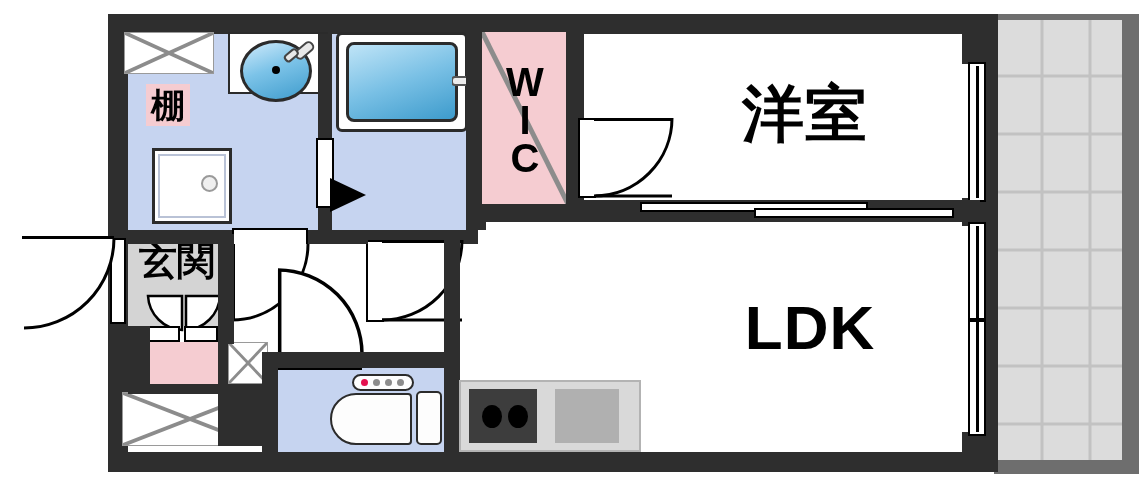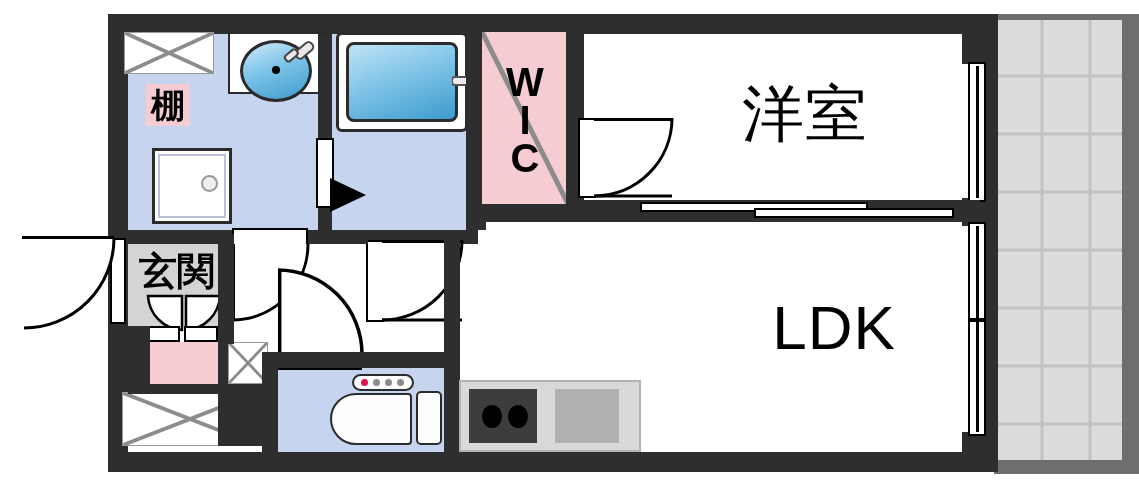--- a/index.html
+++ b/index.html
@@ -8,21 +8,21 @@
   .abs{position:absolute;box-sizing:border-box;}
   
   .wall{background:#2e2e2e;}
   .wall-gray{background:#6e6e6e;}
   
   .fill-water{background:#c6d4f0;}
   .fill-pink{background:#f5ccd1;}
   .fill-gray{background:#d4d4d4;}
   .fill-balcony{background:#dcdcdc;}
   
-  .lbl{display:flex;align-items:center;justify-content:center;color:#000;font-weight:normal;line-height:1;}
+  .lbl{display:flex;align-items:center;justify-content:center;color:#000;font-weight:bold;line-height:1;}
   .lbl-big{font-size:62px;letter-spacing:1px;}
   .lbl-wic{font-size:40px;font-weight:bold;line-height:0.95;text-align:center;display:flex;flex-direction:column;align-items:center;justify-content:center;}
   .lbl-sm{font-size:34px;font-weight:bold;}
   .lbl-md{font-size:38px;font-weight:bold;}
   
   .xbox{background:#fff;border:1px solid #9a9a9a;}
   .xbox svg{display:block;width:100%;height:100%;}
   
   .arc svg{display:block;overflow:visible;}
   .panel{background:#fff;border:2.5px solid #000;}
@@ -90,21 +90,21 @@
   <div class="abs" style="left:976px;top:226px;width:3px;height:206px;background:#000;"></div>
   <div class="abs" style="left:968px;top:318px;width:18px;height:4px;background:#000;"></div>
 
   <div class="abs fill-water" style="left:128px;top:34px;width:190px;height:196px;"></div>
 
   <div class="abs fill-water" style="left:332px;top:34px;width:146px;height:196px;"></div>
 
   <div class="abs fill-water" style="left:276px;top:368px;width:180px;height:84px;"></div>
 
   <div class="abs fill-gray" style="left:128px;top:234px;width:90px;height:92px;"></div>
-  <div class="abs lbl lbl-md" style="left:128px;top:248px;width:98px;height:46px;">玄関</div>
+  <div class="abs lbl lbl-md" style="left:128px;top:238px;width:98px;height:46px;">玄関</div>
 
   <div class="abs panel" style="left:110px;top:238px;width:16px;height:86px;"></div>
   <div class="abs arc" style="left:22px;top:236px;width:92px;height:92px;">
     <svg width="92" height="92" viewBox="0 0 92 92">
       <path d="M0 0 L92 0 L92 2 A90 90 0 0 1 2 92 L0 92 Z" fill="#fff" stroke="none"></path>
       <path d="M92 2 A90 90 0 0 1 2 92" fill="none" stroke="#000" stroke-width="3"></path>
       <line x1="0" y1="1.5" x2="92" y2="1.5" stroke="#000" stroke-width="3"></line>
     </svg>
   </div>
 
@@ -202,21 +202,21 @@
   </div>
 
   <div class="abs lbl" style="left:640px;top:34px;width:330px;height:160px;flex-direction:column;gap:2px;">
     <span class="lbl-big">洋室</span>
   </div>
 
   <div class="abs wall" style="left:584px;top:200px;width:396px;height:22px;"></div>
   <div class="abs slider" style="left:640px;top:202px;width:228px;height:10px;"></div>
   <div class="abs slider" style="left:754px;top:208px;width:200px;height:10px;"></div>
 
-  <div class="abs lbl" style="left:684px;top:248px;width:300px;height:160px;flex-direction:column;gap:8px;">
+  <div class="abs lbl" style="left:660px;top:248px;width:300px;height:160px;flex-direction:column;gap:8px;">
     <span class="lbl-big">LDK</span>
   </div>
 
   <div class="abs panel" style="left:232px;top:228px;width:76px;height:18px;"></div>
   <div class="abs arc" style="left:232px;top:244px;width:78px;height:78px;">
     <svg width="78" height="78" viewBox="0 0 78 78">
       <path d="M0 0 L0 76 A76 76 0 0 0 76 0 Z" fill="#fff" stroke="none"></path>
       <path d="M0 76 A76 76 0 0 0 76 0" fill="none" stroke="#000" stroke-width="3"></path>
       <line x1="1.5" y1="0" x2="1.5" y2="76" stroke="#000" stroke-width="3"></line>
     </svg>

